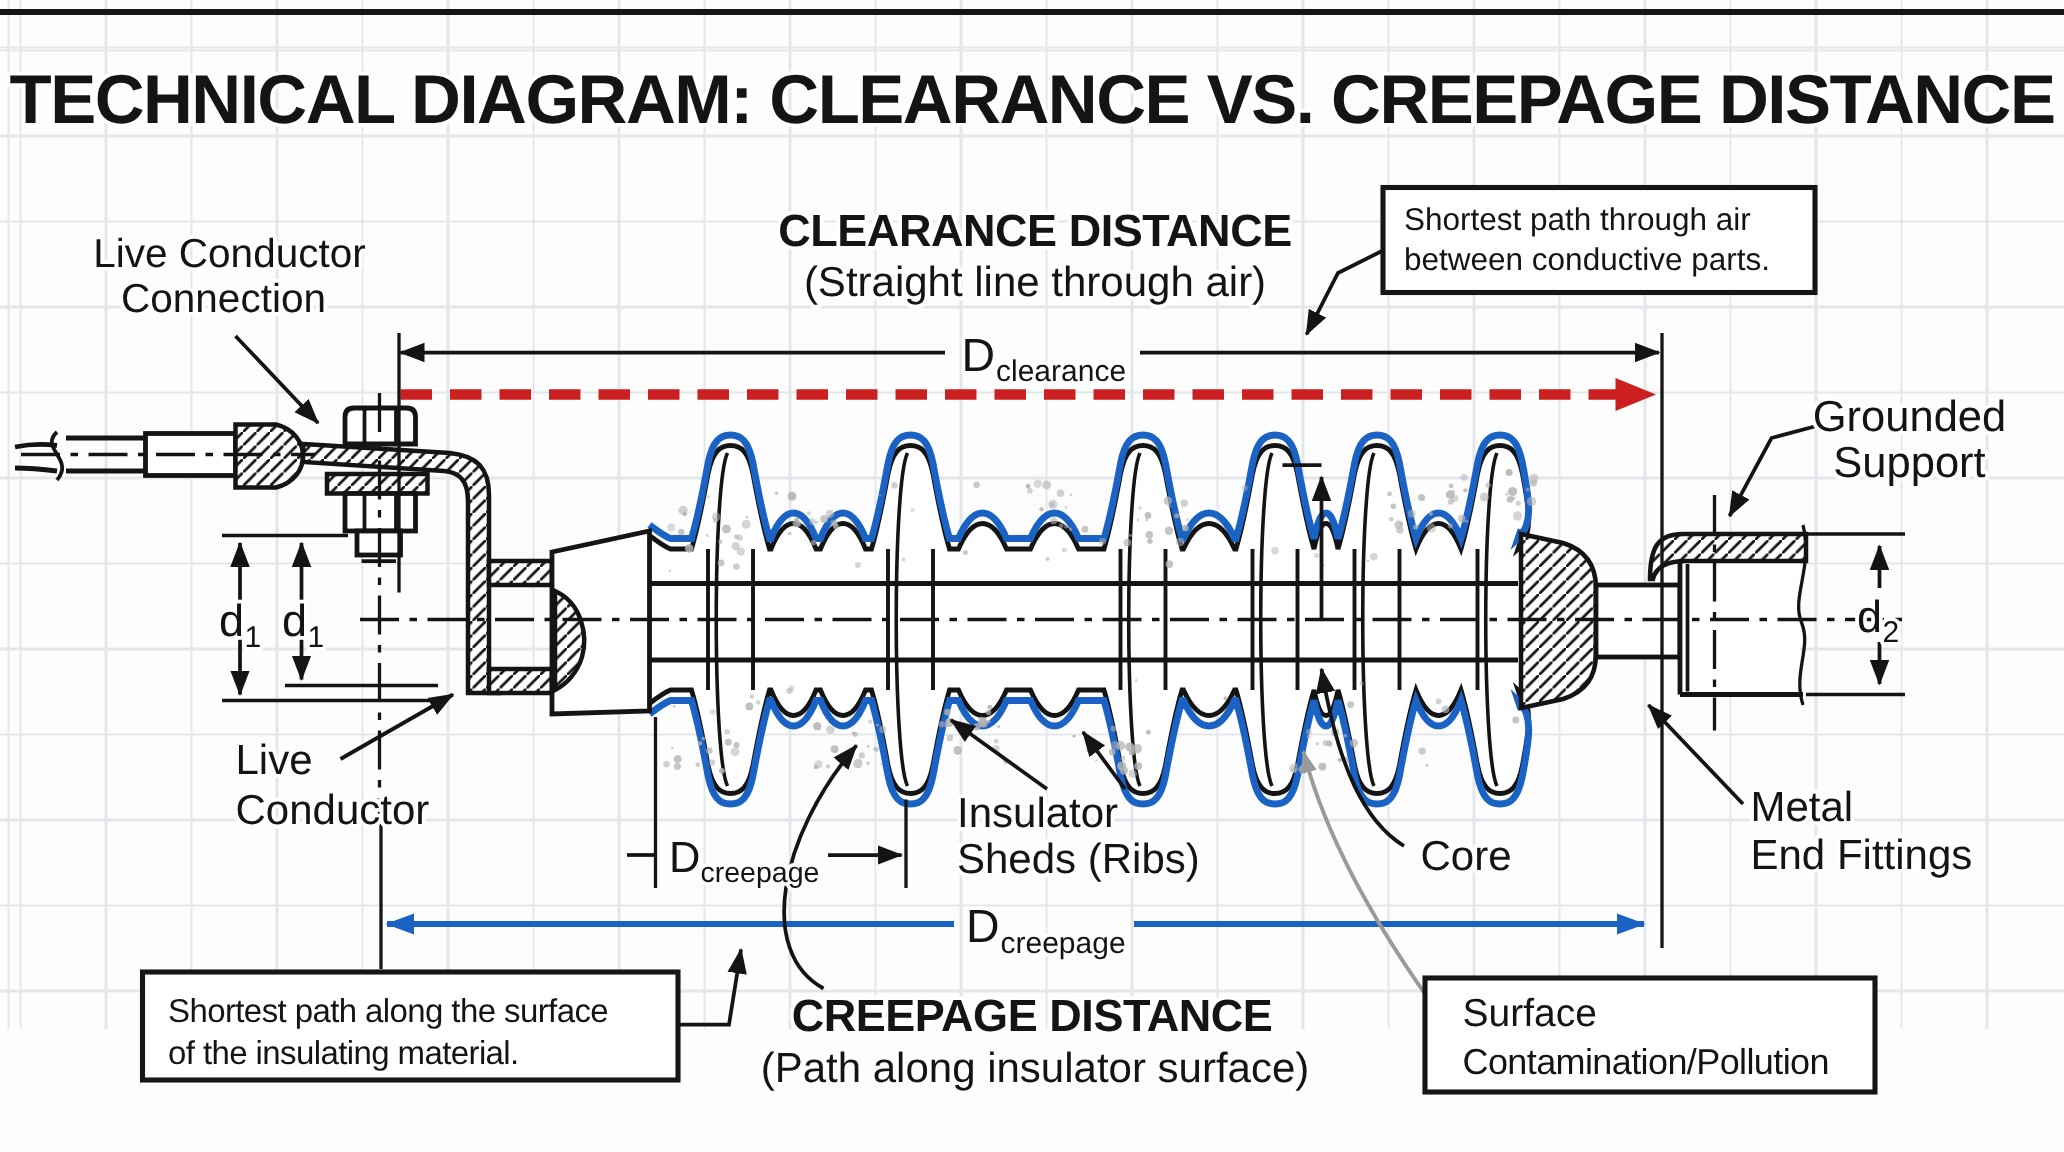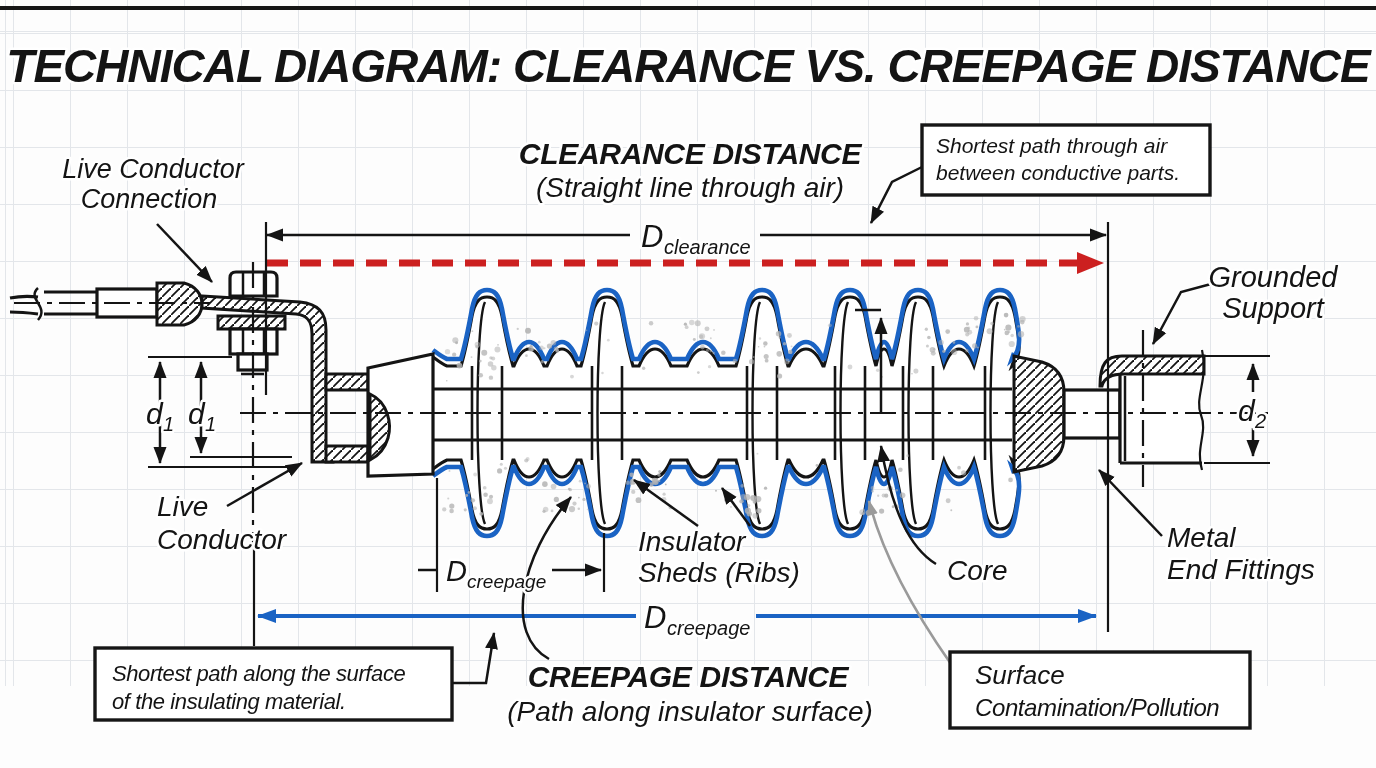--- a/index.html
+++ b/index.html
@@ -3,21 +3,21 @@
 <meta charset="utf-8">
 <style>
   html,body{margin:0;padding:0;}
   body{width:1376px;height:768px;overflow:hidden;background:#fdfdfd;
        font-family:"Liberation Sans","DejaVu Sans",sans-serif;}
   .sheet{position:relative;width:1376px;height:686px;
     background-color:#fdfdfd;
     background-image:
       repeating-linear-gradient(to right, var(--grid) 0 1.4px, transparent 1.4px 57px),
       repeating-linear-gradient(to bottom, var(--grid) 0 1.4px, transparent 1.4px 57px);
-    background-position:13px 33px;font-style:italic;}
+    background-position:13px 33px;}
   .topline{position:absolute;left:0;top:6px;width:100%;height:3.5px;background:#161616;}
   svg{position:absolute;left:0;top:0;}
   :root{--blue:#1a63c4;--red:#cc2020;--gray:#b3b3b3;--grid:#e3e6ea;--ink:#141414;}
   .t{fill:var(--ink);paint-order:stroke;stroke:#ffffff;stroke-width:5px;stroke-linejoin:round;}
   .big{font-weight:bold;letter-spacing:-1px;}
   .hd{font-weight:bold;letter-spacing:-0.3px;}
   .ln{stroke:var(--ink);fill:none;}
   .w32{stroke-width:3.2px;} .w25{stroke-width:2.5px;} .w22{stroke-width:2.2px;}
   .cl{stroke:var(--ink);fill:none;stroke-width:2.2px;stroke-dasharray:26 7 5 7;}
   .wht{fill:#ffffff;stroke:var(--ink);stroke-width:3.2px;}

